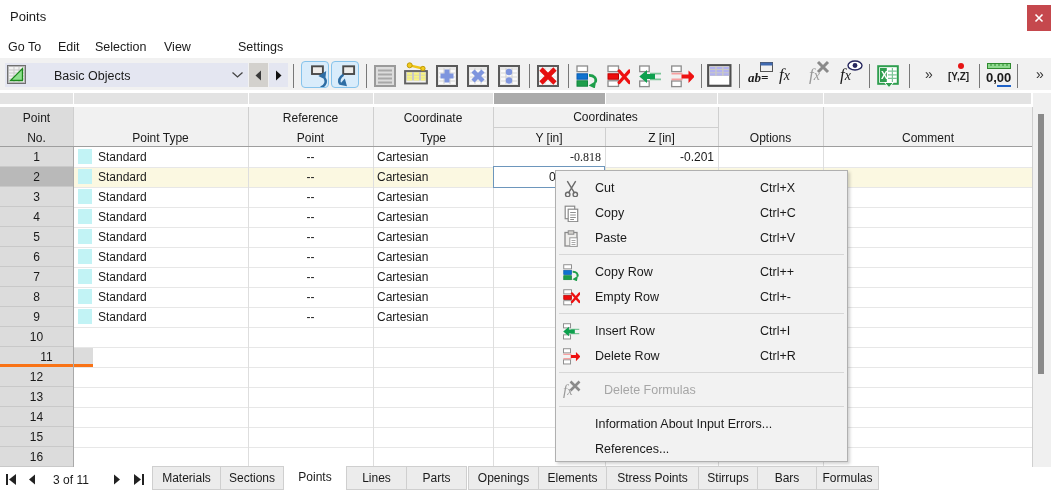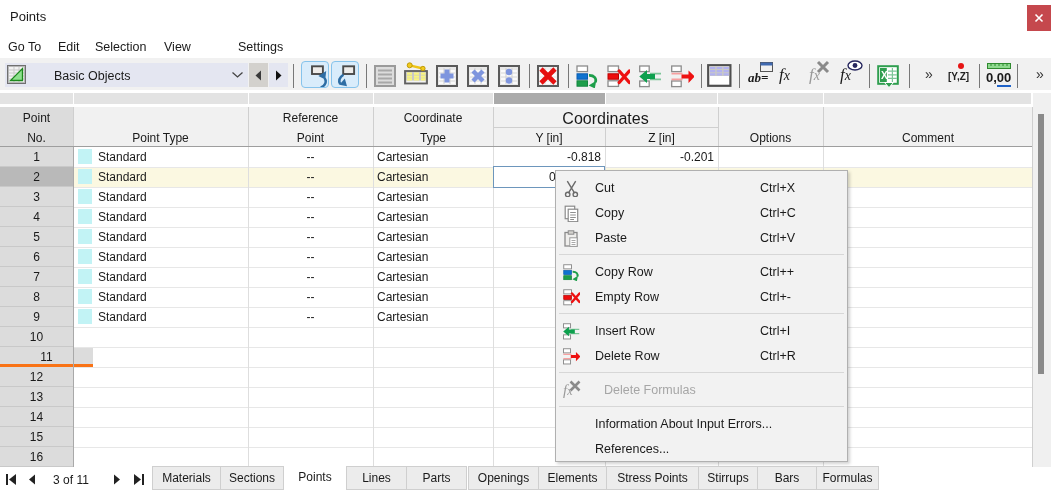--- a/index.html
+++ b/index.html
@@ -173,21 +173,21 @@
 <div class="abs" style="left:824px; top:93px; width:207px; height:11px; background:#e3e3e3;"></div>
 <div class="abs" style="left:0; top:107px; width:1032px; height:39px; background:#f1f1f1;"></div>
 <div class="abs" style="left:0; top:107px; width:73px; height:39px; background:#dcdcdc;"></div>
 <div class="abs ctr" style="left:0px; top:111px; width:73px; font-size:12px;">Point</div>
 <div class="abs ctr" style="left:0px; top:131px; width:73px; font-size:12px;">No.</div>
 <div class="abs ctr" style="left:73px; top:131px; width:175px; font-size:12px;">Point Type</div>
 <div class="abs ctr" style="left:248px; top:111px; width:125px; font-size:12px;">Reference</div>
 <div class="abs ctr" style="left:248px; top:131px; width:125px; font-size:12px;">Point</div>
 <div class="abs ctr" style="left:373px; top:111px; width:120px; font-size:12px;">Coordinate</div>
 <div class="abs ctr" style="left:373px; top:131px; width:120px; font-size:12px;">Type</div>
-<div class="abs ctr" style="left:493px; top:110px; width:225px; font-size:16px;">Coordinates</div>
+<div class="abs ctr" style="left:493px; top:110px; width:225px; font-size:12px;">Coordinates</div>
 <div class="abs ctr" style="left:493px; top:131px; width:112px; font-size:12px;">Y [in]</div>
 <div class="abs ctr" style="left:605px; top:131px; width:113px; font-size:12px;">Z [in]</div>
 <div class="abs ctr" style="left:718px; top:131px; width:105px; font-size:12px;">Options</div>
 <div class="abs ctr" style="left:823px; top:131px; width:210px; font-size:12px;">Comment</div>
 <div class="vline" style="left:73px; top:107px; height:39px; background:#cfcfcf;"></div>
 <div class="vline" style="left:248px; top:107px; height:39px; background:#cfcfcf;"></div>
 <div class="vline" style="left:373px; top:107px; height:39px; background:#cfcfcf;"></div>
 <div class="vline" style="left:493px; top:107px; height:39px; background:#cfcfcf;"></div>
 <div class="vline" style="left:718px; top:107px; height:39px; background:#cfcfcf;"></div>
 <div class="vline" style="left:823px; top:107px; height:39px; background:#cfcfcf;"></div>
@@ -264,21 +264,21 @@
 <div class="abs ctr" style="left:248px; top:270px; width:125px;">--</div>
 <div class="abs" style="left:377px; top:270px;">Cartesian</div>
 <div class="abs" style="left:78px; top:289px; width:14px; height:15px; background:#c2f3f5;"></div>
 <div class="abs" style="left:98px; top:290px;">Standard</div>
 <div class="abs ctr" style="left:248px; top:290px; width:125px;">--</div>
 <div class="abs" style="left:377px; top:290px;">Cartesian</div>
 <div class="abs" style="left:78px; top:309px; width:14px; height:15px; background:#c2f3f5;"></div>
 <div class="abs" style="left:98px; top:310px;">Standard</div>
 <div class="abs ctr" style="left:248px; top:310px; width:125px;">--</div>
 <div class="abs" style="left:377px; top:310px;">Cartesian</div>
-<div class="abs num" style="left:493px; top:150px; width:108px;">-0.818</div>
+<div class="abs num" style="left:493px; top:150px; width:108px;font-family:Liberation Serif, serif;">-0.818</div>
 <div class="abs num" style="left:605px; top:150px; width:109px;">-0.201</div>
 <div class="abs" style="left:493px; top:166px; width:112px; height:22px; background:#ffffff; border:1px solid #6d96bc;"></div>
 <div class="abs" style="left:549px; top:170px;">0</div>
 <div class="abs" style="left:1033px; top:93px; width:18px; height:374px; background:#f0f0f0;"></div>
 <div class="abs" style="left:1038px; top:114px; width:6px; height:260px; background:#8a8a8a;"></div>
 <div class="abs" style="left:555px; top:170px; width:293px; height:292px; background:#f2f2f2; border:1px solid #b0b0b0; box-shadow:2px 2px 3px rgba(0,0,0,0.18);"></div>
 <div class="abs" style="left:595px; top:181px; color:#1a1a1a; font-size:12.5px;">Cut</div>
 <div class="abs" style="left:760px; top:181px; color:#1a1a1a; font-size:12.5px;">Ctrl+X</div>
 <svg class="abs" style="left:563px; top:180px;" width="17" height="17" viewBox="0 0 17 17">
       <path d="M4.3 1.2 L11.6 13.2 M12.7 1.2 L5.4 13.2" stroke="#6a6a6a" stroke-width="1.4" fill="none"></path>

